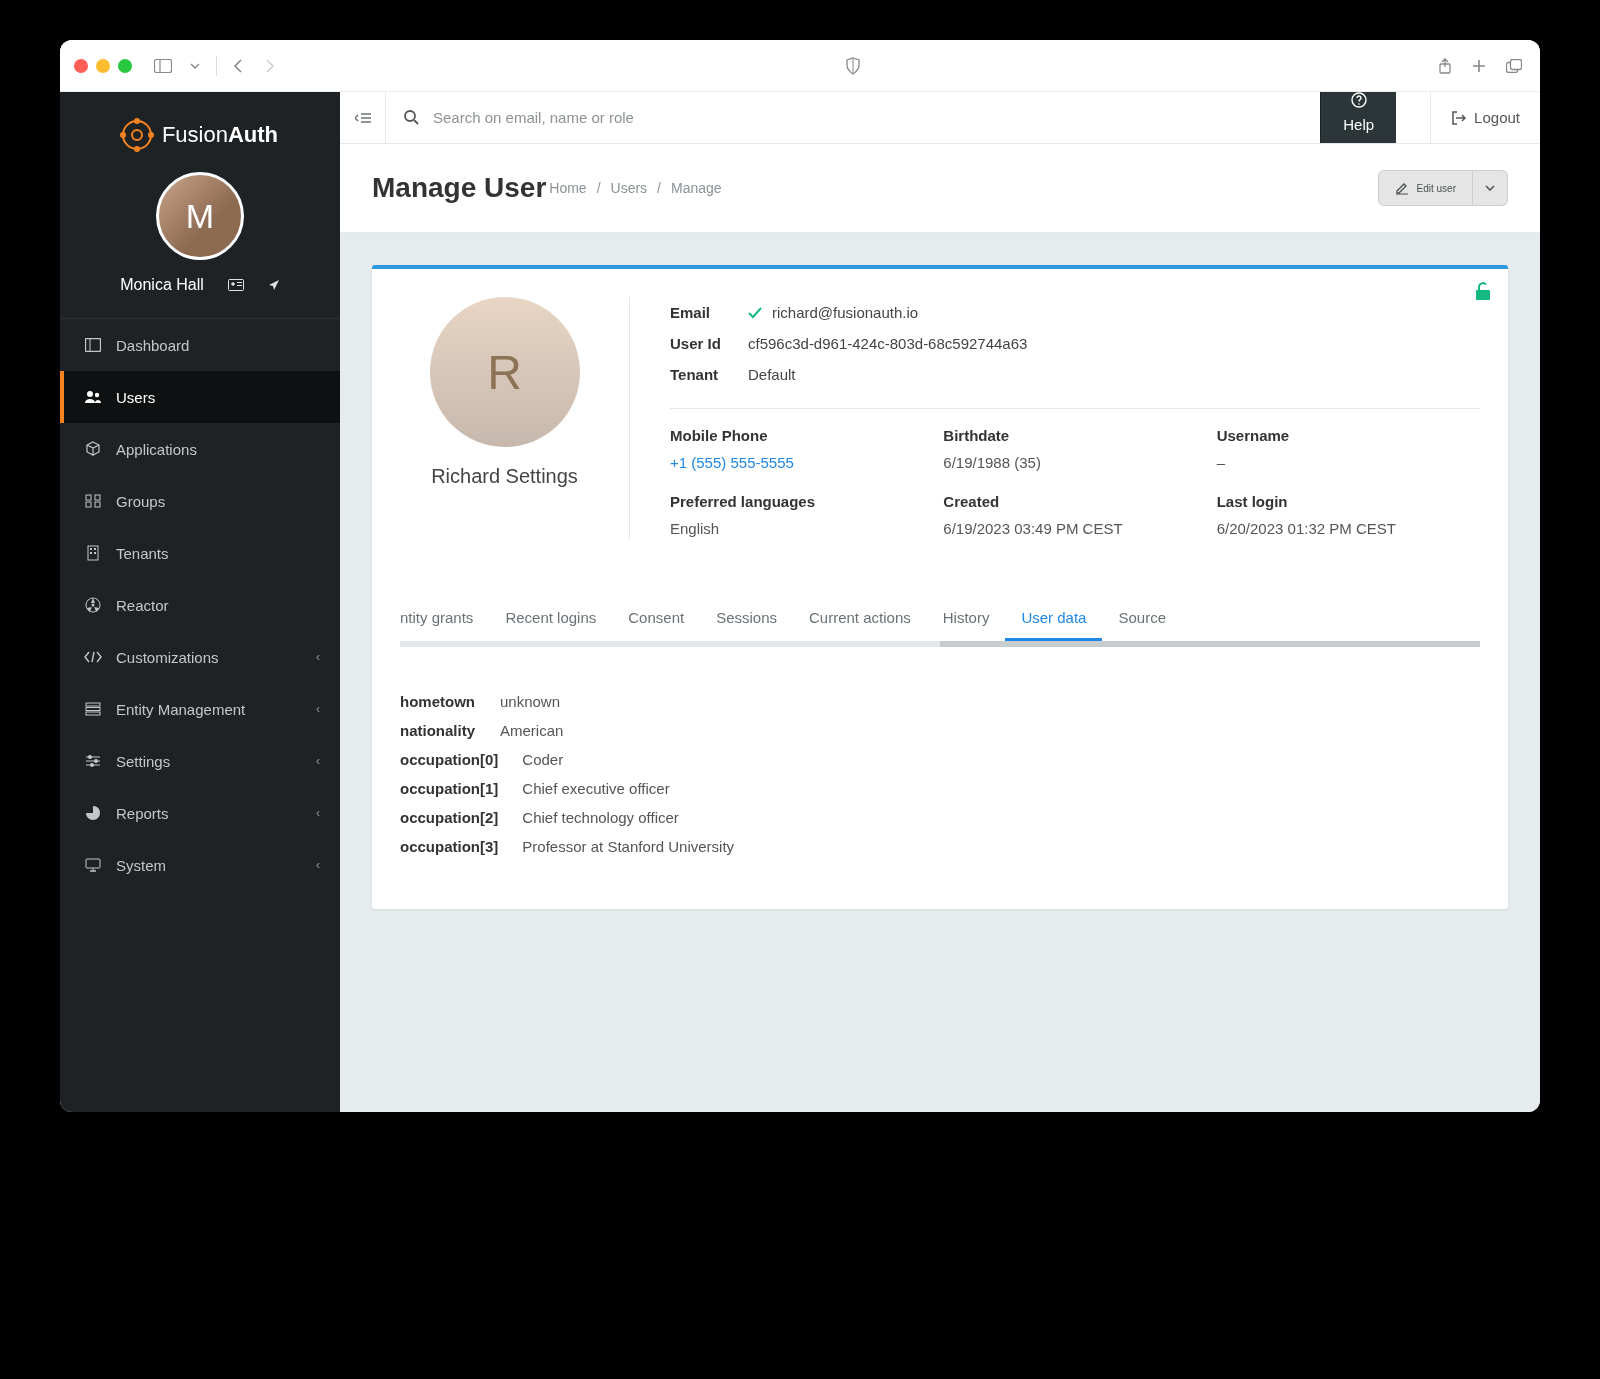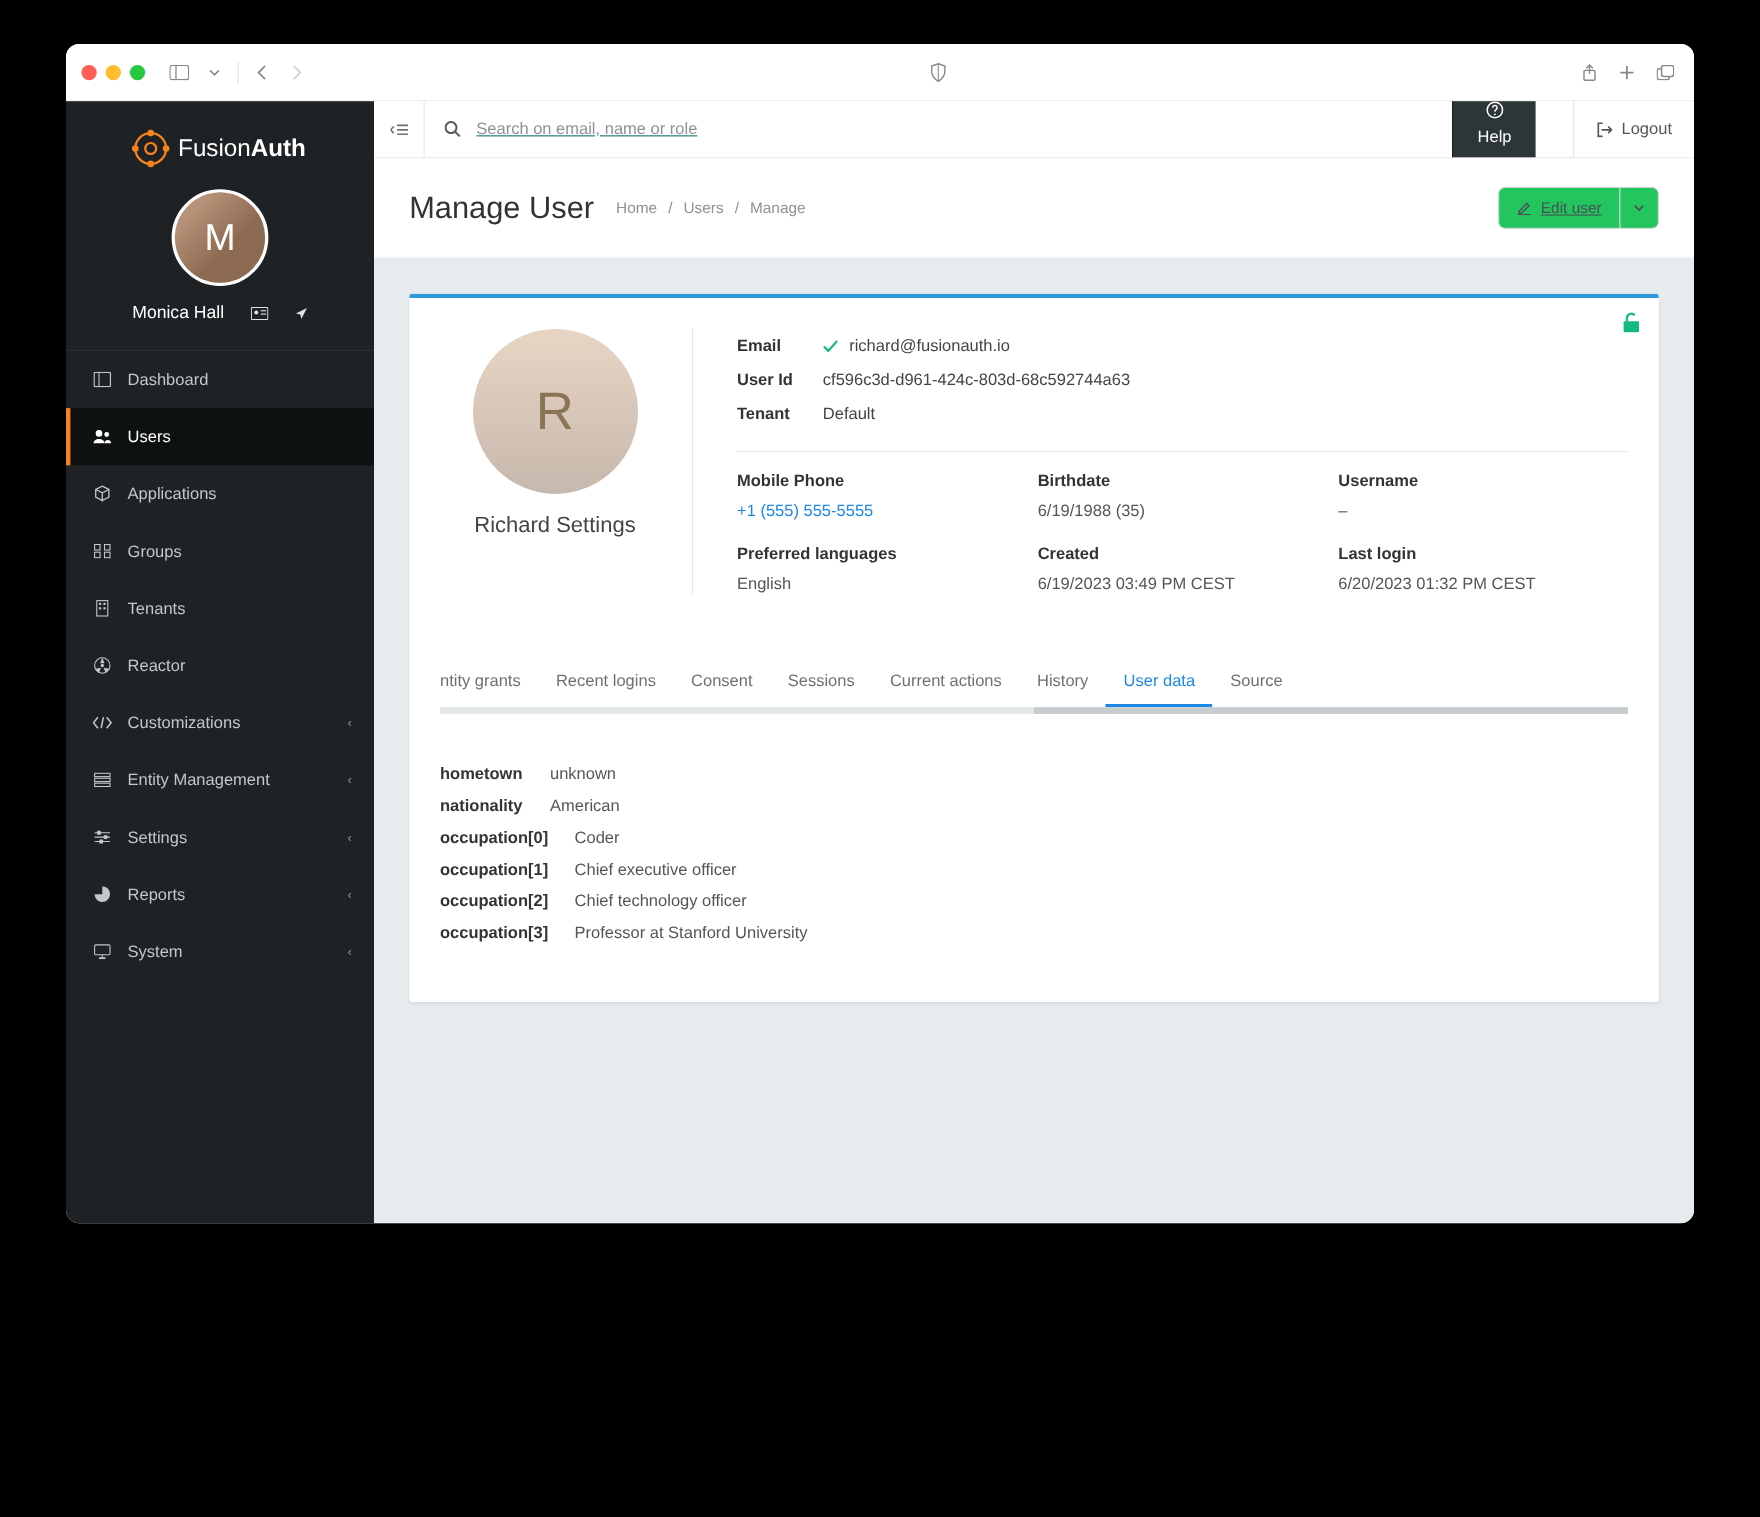--- a/index.html
+++ b/index.html
@@ -36,31 +36,31 @@
 .nav-item.active { background: #0e1112; border-left-color: #f58320; color: #fff; }
 .nav-item .chev { margin-left: auto; font-size: 12px; color: #8e9496; }
 .nav-icon { width: 18px; display: flex; justify-content: center; color: #c1c7ca;}
 .nav-item.active .nav-icon { color: #fff; }
 
 .main { flex: 1; background: #e6ecee; display: flex; flex-direction: column; }
 .topbar { height: 52px; background: #fff; border-bottom: 1px solid #e4e8ea; display: flex; align-items: center; }
 .collapse-btn { width: 46px; display:flex; align-items:center; justify-content:center; color:#6b7275; border-right:1px solid #e4e8ea; height:100%; cursor:pointer;}
 .search { flex:1; display:flex; align-items:center; gap:14px; padding: 0 18px; }
 .search-icon { color:#555; }
-.search input { flex:1; border:none; outline:none; font-size:15px; color:#0f766e; background: transparent; text-decoration: underline;}
+.search input { flex:1; border:none; outline:none; font-size:15px; color:#0f766e; background: transparent;}
 .search input::placeholder { color:#8c9295; }
 .help-btn { height:100%; background:#2c3537; color:#fff; display:flex; align-items:center; gap:8px; padding:0 22px; font-size:15px; cursor:pointer; border-left:1px solid #1c2224;flex-direction:column;}
 .logout-btn { height:100%; display:flex; align-items:center; gap:8px; padding:0 20px; color:#555; font-size:15px; cursor:pointer; border-left:1px solid #e4e8ea;margin-left:34px;}
 
 .header { background:#fff; padding: 26px 32px; display:flex; align-items:center; border-bottom:1px solid #e4e8ea;}
-.header h1 { font-size:28px; font-weight:400; color:#333; margin-right:20px;}
+.header h1 { font-size:28px; font-weight:700; color:#333; margin-right:3px;}
 .breadcrumbs { color:#8c9295; font-size:14px; display:flex; gap:10px; align-items:center;}
 .breadcrumbs a { color:#8c9295; text-decoration:none; }
 .btn-group { margin-left:auto; display:flex; }
-.btn { border:1px solid #c9cfd1; background:#22c55e; color:#4a5153; padding: 10px 16px; font-size:14px; display:flex; align-items:center; gap:8px; cursor:pointer;text-decoration:underline; }
+.btn { border:1px solid #c9cfd1; background:#e5e5e5; color:#4a5153; padding: 10px 16px; font-size:10px; display:flex; align-items:center; gap:8px; cursor:pointer; }
 .btn.primary { border-radius: 6px 0 0 6px; }
 .btn.caret { border-radius: 0 6px 6px 0; border-left:none; padding: 10px 12px;}
 
 .content { padding: 32px; }
 .card { background:#fff; border-radius:3px; border-top: 4px solid #2e97de; box-shadow: 0 1px 3px rgba(0,0,0,0.08); padding: 0; }
 .card-body { display:flex; padding: 28px; position:relative;}
 .lock-indicator { position:absolute; top:12px; right:16px; color:#13b981; font-size:20px;}
 .col-left { width: 230px; border-right:1px solid #e4e8ea; display:flex; flex-direction:column; align-items:center; padding-right:20px;}
 .user-avatar { width: 150px; height: 150px; border-radius:50%; background: linear-gradient(180deg,#e8d5c4 0%, #c7b8ad 100%); display:flex;align-items:center;justify-content:center;font-size:48px;color:#8b7456;margin-bottom:18px;overflow:hidden;}
 .user-name { font-size:20px; color:#444; font-weight:400;}

